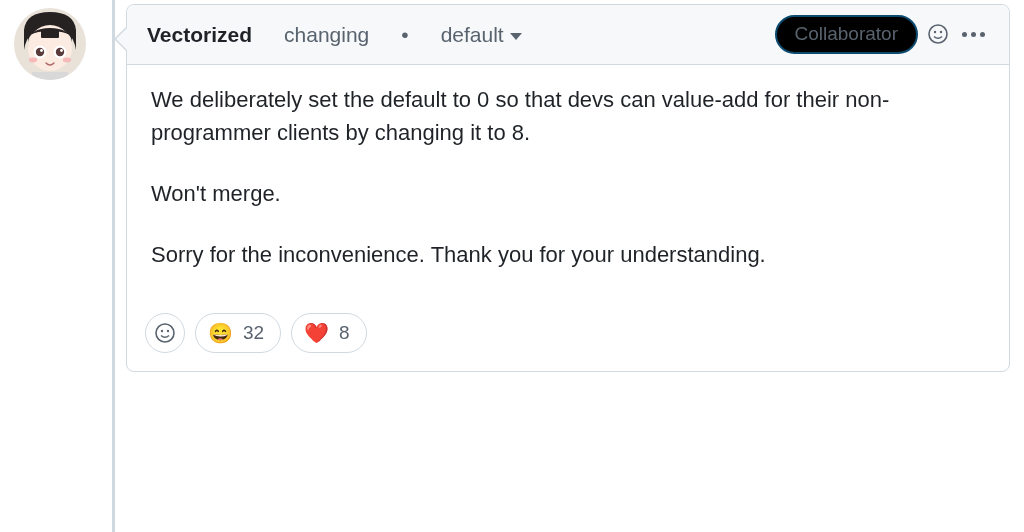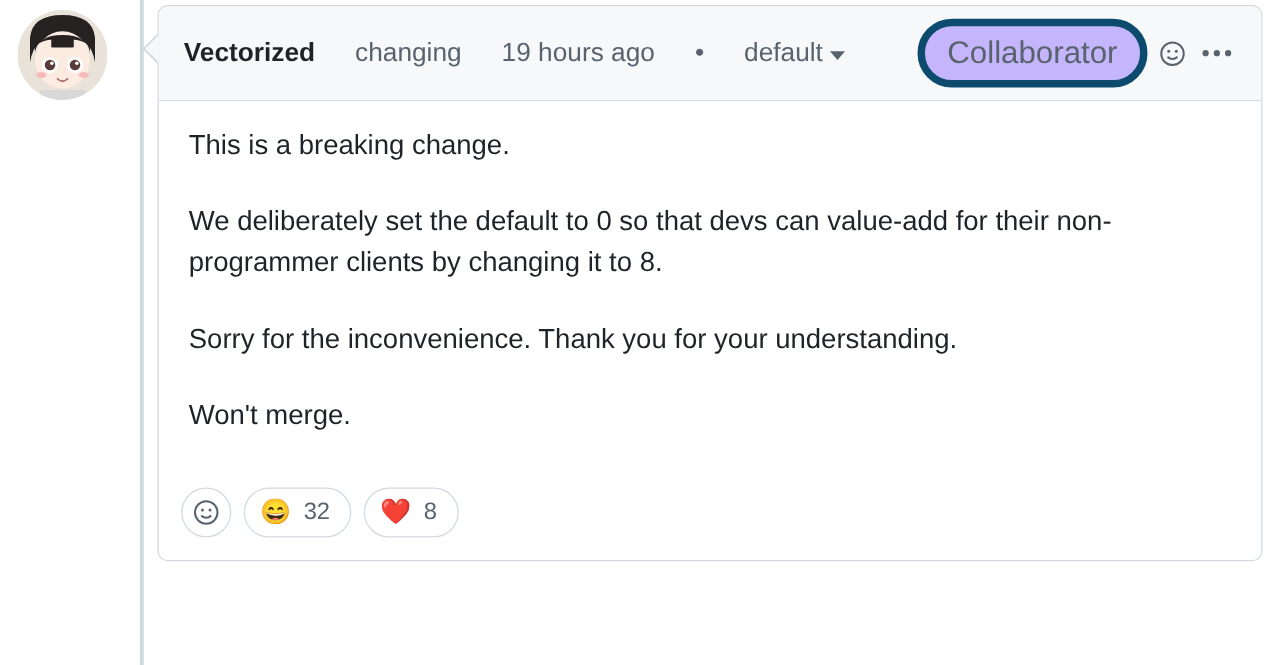--- a/index.html
+++ b/index.html
@@ -90,26 +90,26 @@
   .caret-down {
     width: 0; height: 0;
     border-left: 6px solid transparent;
     border-right: 6px solid transparent;
     border-top: 7px solid #59636e;
     display: inline-block;
     position: relative;
     top: 2px;
   }
   .badge {
-    border: 6px solid #0c4a6e;
+    border: 2px solid #0c4a6e;
     border-radius: 999px;
     padding: 4px 18px;
-    font-size: 25px;
-    color: #59636e;
-    background: #c4b5fd;
+    font-size: 19px;
+    color: #59636e;
+    background: #000000;
     white-space: nowrap;
   }
   .icon-btn {
     color: #59636e;
     display: inline-flex;
     align-items: center;
     cursor: pointer;
   }
   .kebab { display: inline-flex; gap: 4px; padding: 4px; }
   .kebab span {
@@ -181,21 +181,20 @@
     <path d="M32 55 Q36 59 40 55" stroke="#b06868" stroke-width="1.4" fill="none" stroke-linecap="round"></path>
     <rect x="18" y="64" width="36" height="8" fill="#d8d8d8"></rect>
   </svg>
 </div>
 
 <div class="comment">
   <div class="comment-header">
     <div class="header-left">
       <a class="author">Vectorized</a>
       <span>changing</span>
-      <a class="timestamp">19 hours ago</a>
       <span class="dot">•</span>
       <span class="edited-wrap">
         <span>default</span>
         <span class="caret-down"></span>
       </span>
     </div>
     <span class="badge">Collaborator</span>
     <span class="icon-btn">
       <svg class="smiley" viewBox="0 0 24 24">
         <circle cx="12" cy="12" r="9"></circle>
@@ -205,24 +204,23 @@
       </svg>
     </span>
     <span class="icon-btn kebab">
       <span></span>
       <span></span>
       <span></span>
     </span>
   </div>
 
   <div class="comment-body">
-    <p>This is a breaking change.</p>
     <p>We deliberately set the default to 0 so that devs can value-add for their non-programmer clients by changing it to 8.</p>
+    <p>Won't merge.</p>
     <p>Sorry for the inconvenience. Thank you for your understanding.</p>
-    <p>Won't merge.</p>
   </div>
 
   <div class="reactions">
     <span class="react-add">
       <svg class="smiley" viewBox="0 0 24 24">
         <circle cx="12" cy="12" r="9"></circle>
         <circle class="eye" cx="9" cy="10" r="1.2"></circle>
         <circle class="eye" cx="15" cy="10" r="1.2"></circle>
         <path d="M8 14.5 Q12 18 16 14.5"></path>
       </svg>

